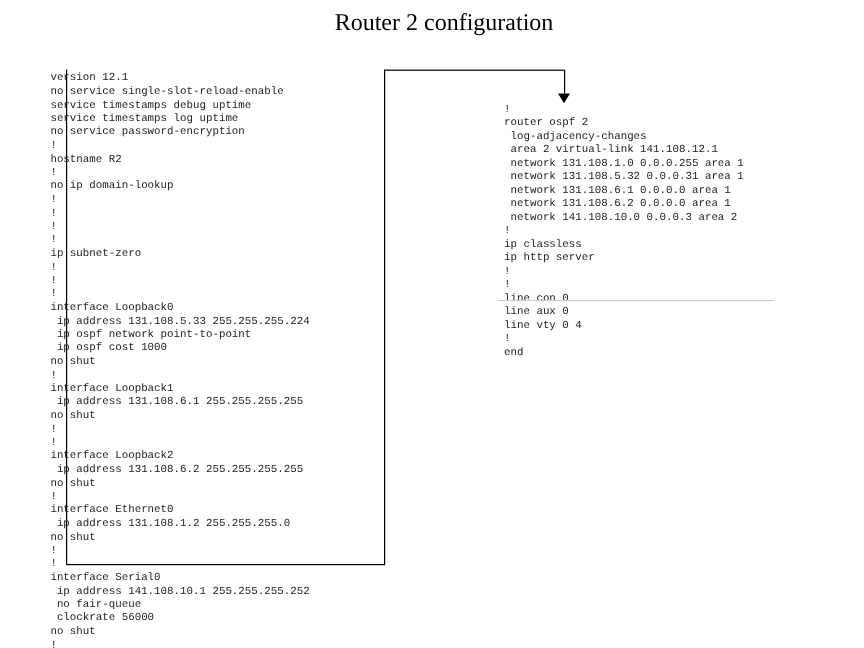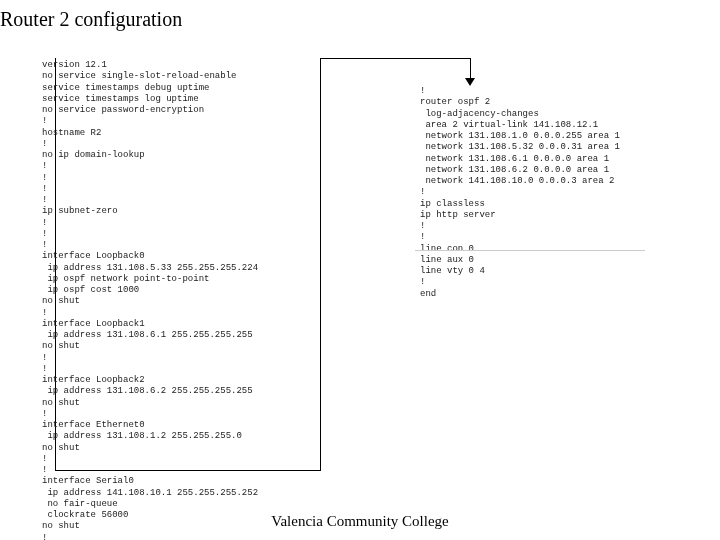--- a/index.html
+++ b/index.html
@@ -6,22 +6,24 @@
     margin: 0;
     padding: 0;
     width: 720px;
     height: 540px;
     background: #fff;
     font-family: "Times New Roman", serif;
     position: relative;
     overflow: hidden;
   }
   .title {
+    text-align: center;
     font-size: 20px;
     margin-top: 8px;
+    padding-left: 20px;
   }
   .footer {
     position: absolute;
     bottom: 10px;
     width: 100%;
     text-align: center;
     font-size: 15px;
     line-height: 1.2;
   }
   .config-left, .config-right {
@@ -174,14 +176,13 @@
 !
 !
 line con 0
 line aux 0
 line vty 0 4
 !
 end</div>
 <div class="rule"></div>
 
 <div class="footer">
-  <div>Valencia Community College</div>
 </div>
 
 </body></html>

